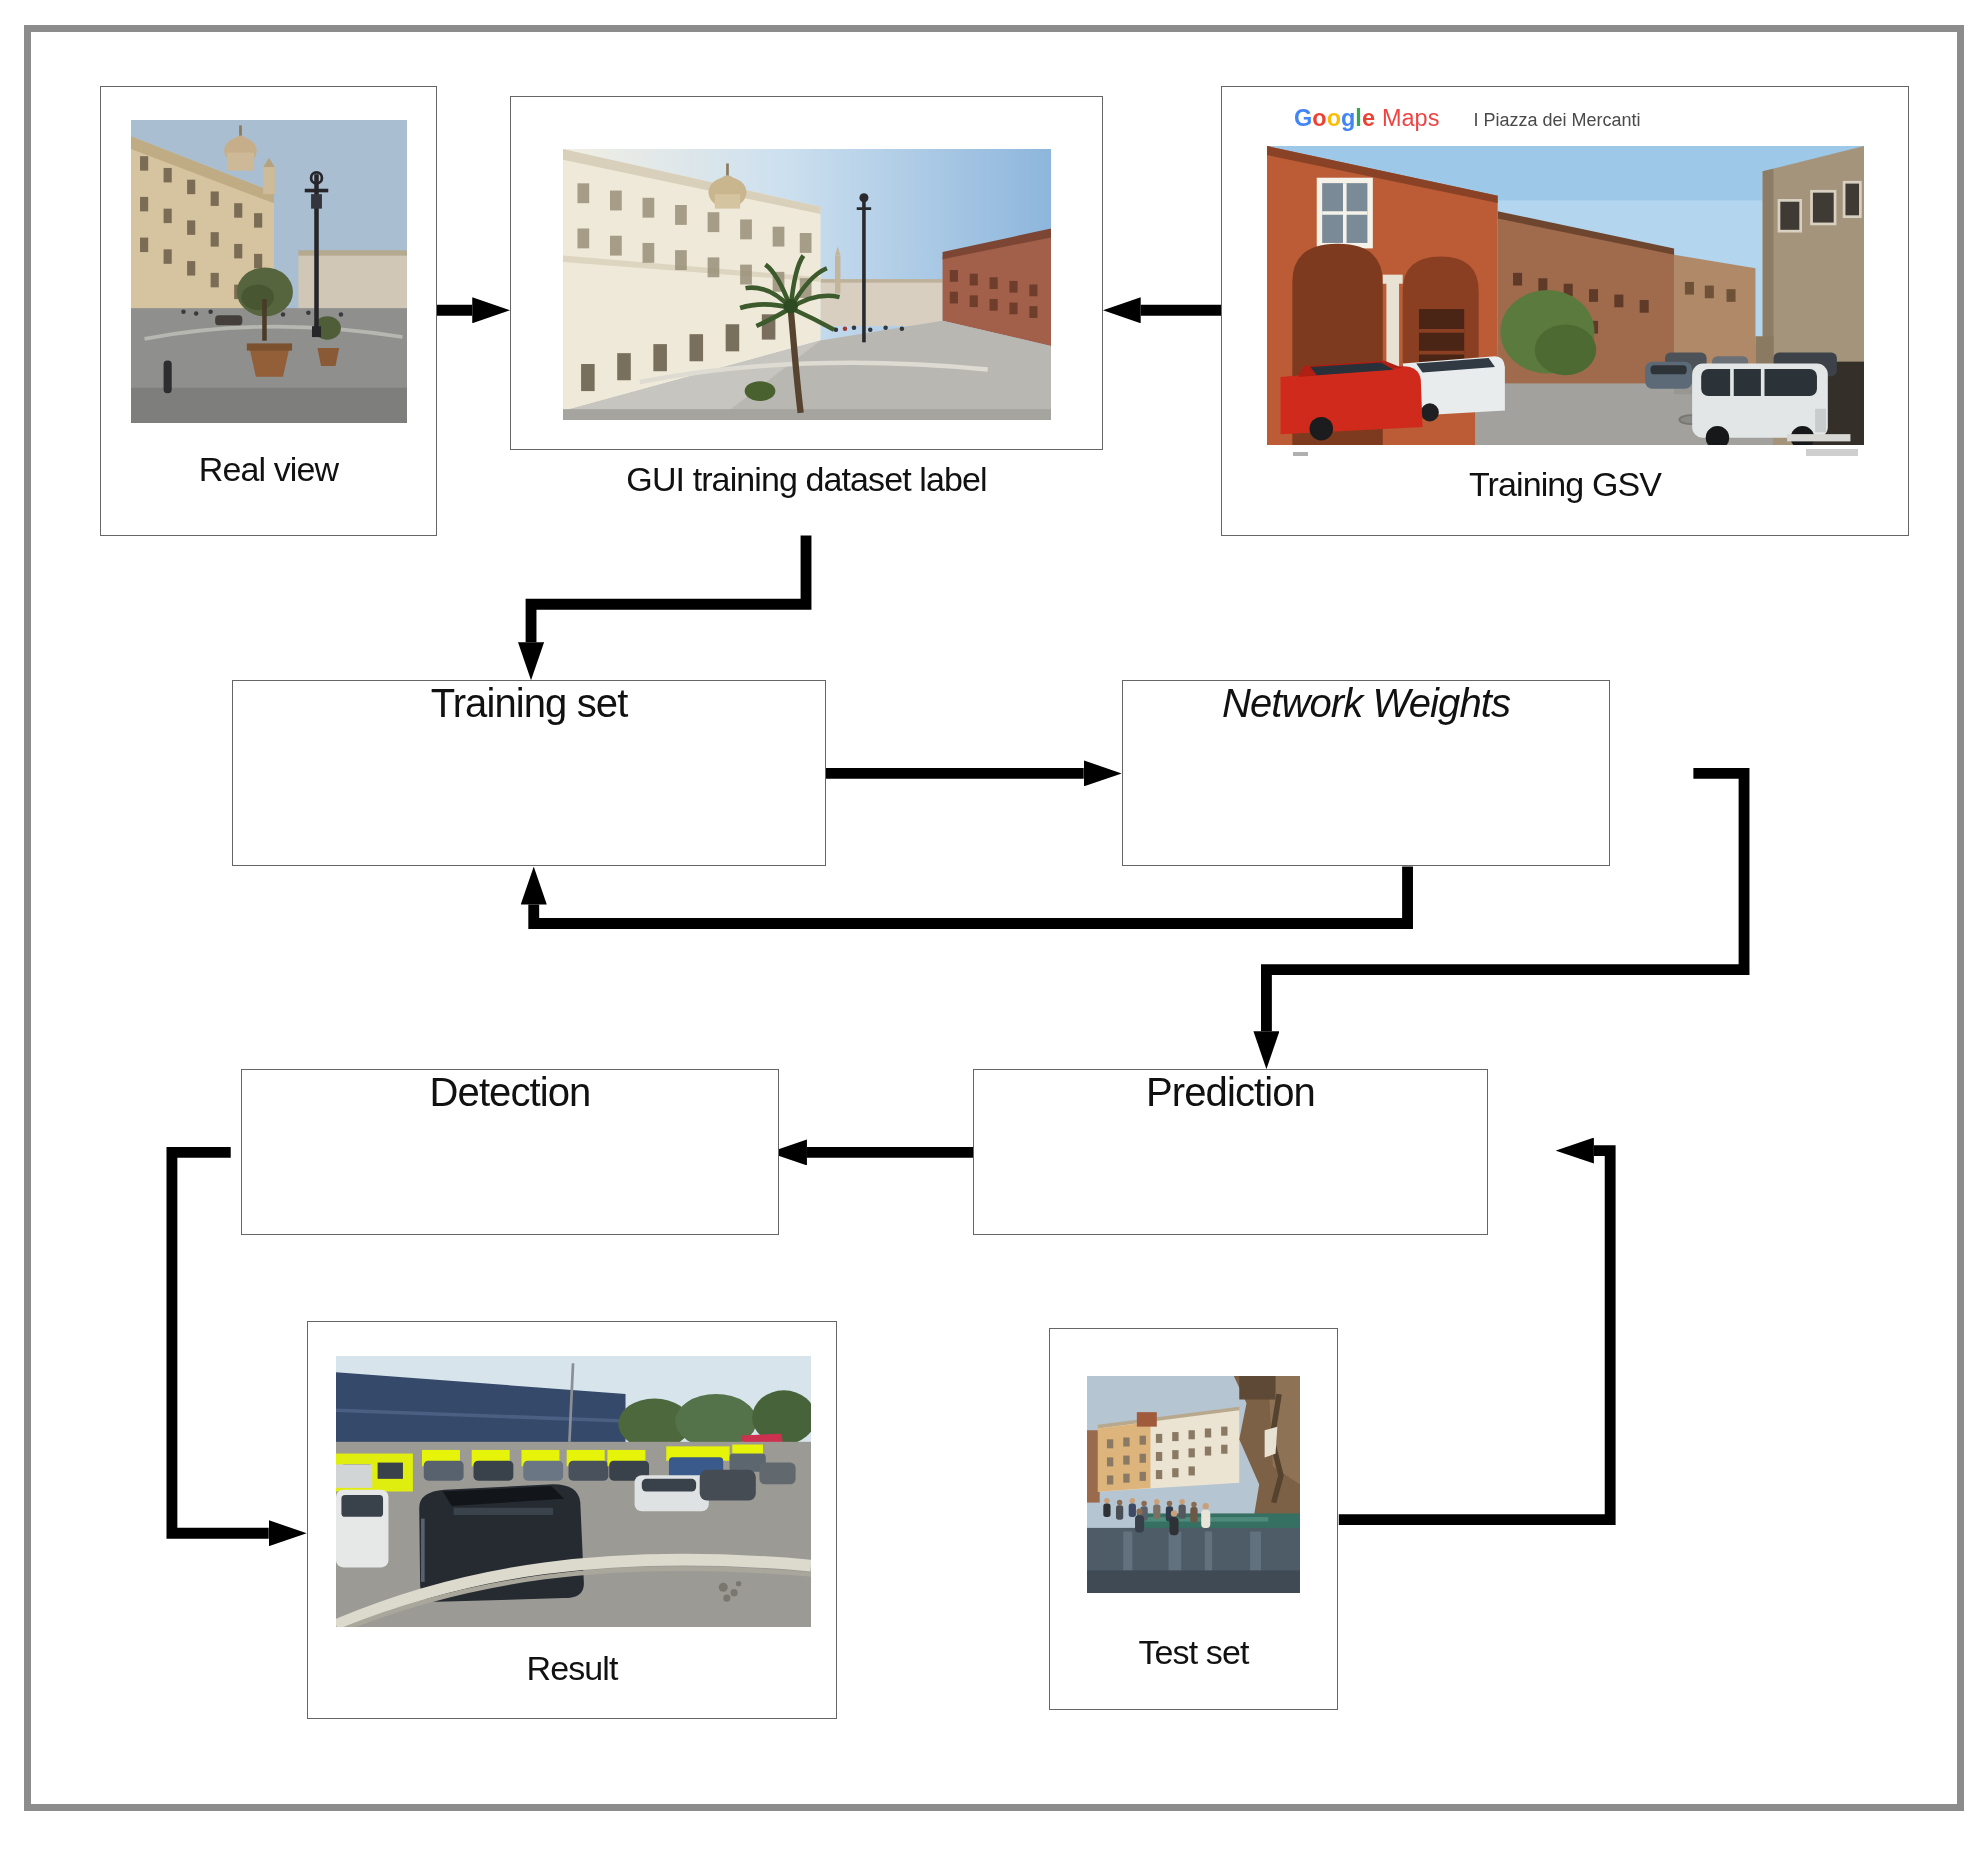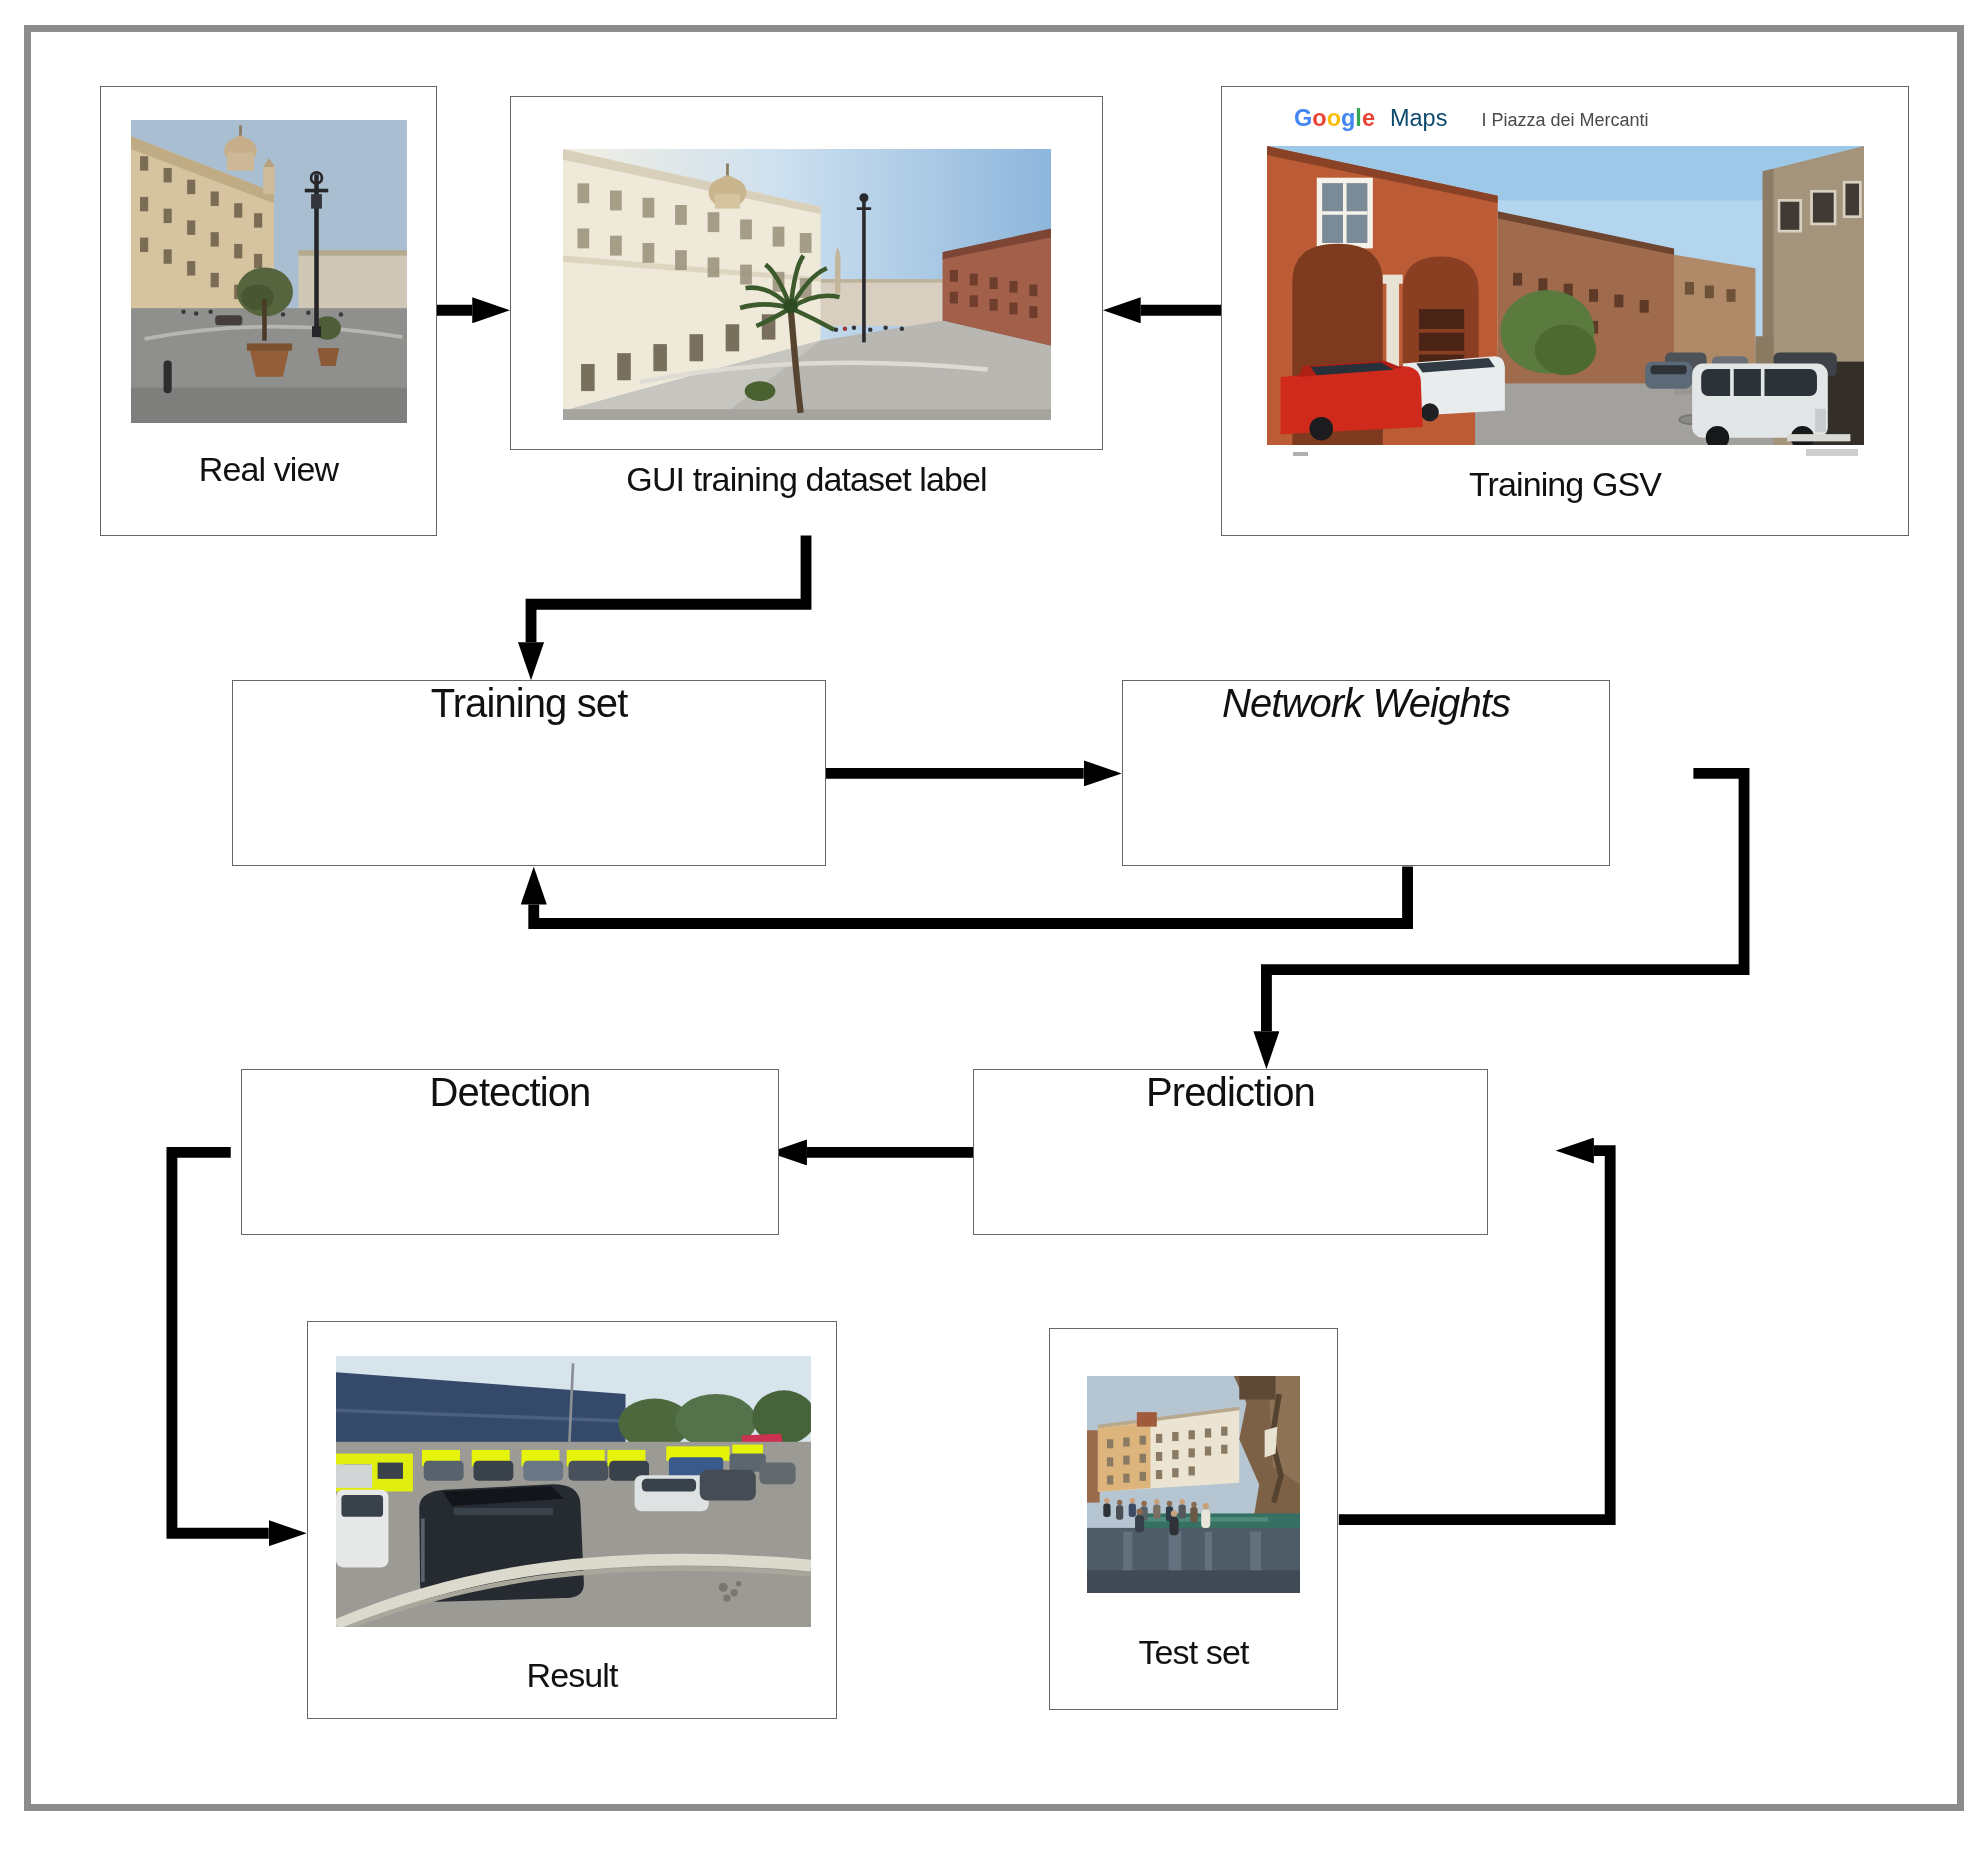--- a/index.html
+++ b/index.html
@@ -24,21 +24,21 @@
   .caption{
     font-size:34px;letter-spacing:-0.9px;color:#111;text-align:center;white-space:nowrap;
   }
   .photo{flex:0 0 auto;overflow:hidden;}
   .photo svg{display:block;width:100%;height:100%;}
   .gsv-header{
     width:100%;display:flex;align-items:baseline;gap:34px;
     padding:18px 0 0 72px;height:52px;
   }
   .gsv-logo{font-size:23.5px;font-weight:bold;letter-spacing:0;white-space:nowrap;}
-  .gsv-maps{color:#0c4a6e;font-weight:normal;margin-left:15px;}
+  .gsv-maps{color:#ef4444;font-weight:normal;margin-left:7px;}
   .gsv-query{font-size:18px;color:#4a4a4a;white-space:nowrap;}
   .gsv-attr{position:absolute;right:50px;top:362px;width:52px;height:7.2px;background:#cfcfcf;}
   .gsv-dash{position:absolute;left:71px;top:365px;width:14.5px;height:3.6px;background:#b0b0b0;}
 </style>
 </head>
 <body>
 
 <div class="page">
 
   <div class="frame"></div>
@@ -365,21 +365,21 @@
         <path d="M0 298 C140 238 300 212 525 232" stroke="#dcd9cd" stroke-width="13" fill="none"></path>
         <path d="M0 306 C140 248 300 222 525 242" stroke="#a9a69b" stroke-width="5" fill="none"></path>
         <g fill="#7a776e">
           <circle cx="428" cy="256" r="5"></circle>
             <circle cx="440" cy="262" r="4"></circle>
             <circle cx="432" cy="268" r="4"></circle>
             <circle cx="445" cy="252" r="3"></circle>
         </g>
       </svg>
     </div>
-    <div class="caption" style="margin-top:29px;align-self:center;">Result</div>
+    <div class="caption" style="margin-top:22px;align-self:center;">Result</div>
   </div>
 
   <div class="node" style="left:1049px;top:1328px;width:289px;height:382px;">
     <div class="photo" style="width:213px;height:217px;margin-top:47px;">
       <svg viewBox="0 0 235 240" preserveAspectRatio="none">
         <rect width="235" height="240" fill="#b5c5d1"></rect>
         <rect x="0" y="60" width="14" height="80" fill="#9a6a4c"></rect>
         <polygon points="12,54 168,34 168,40 12,62" fill="#b8a88e"></polygon>
         <polygon points="12,58 168,38 168,118 12,128" fill="#ece4d2"></polygon>
         <polygon points="12,58 70,51 70,124 12,128" fill="#d9a866" opacity="0.8"></polygon>

